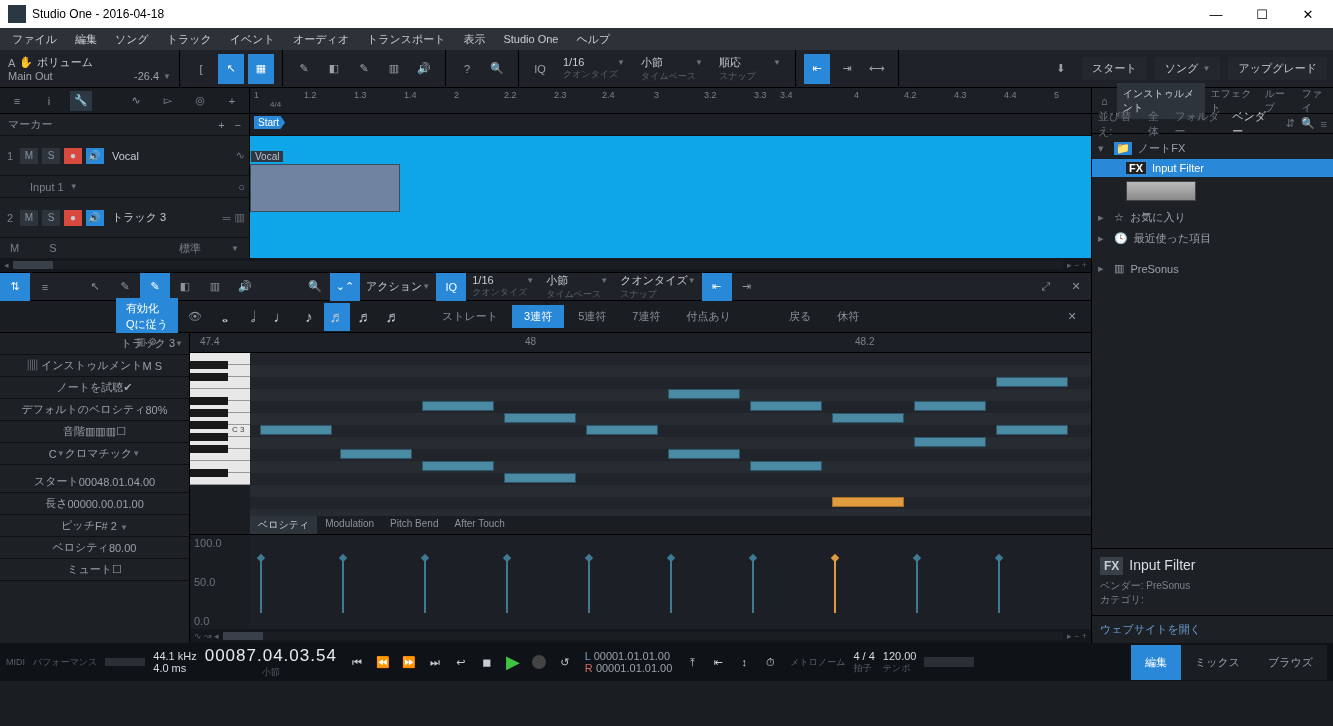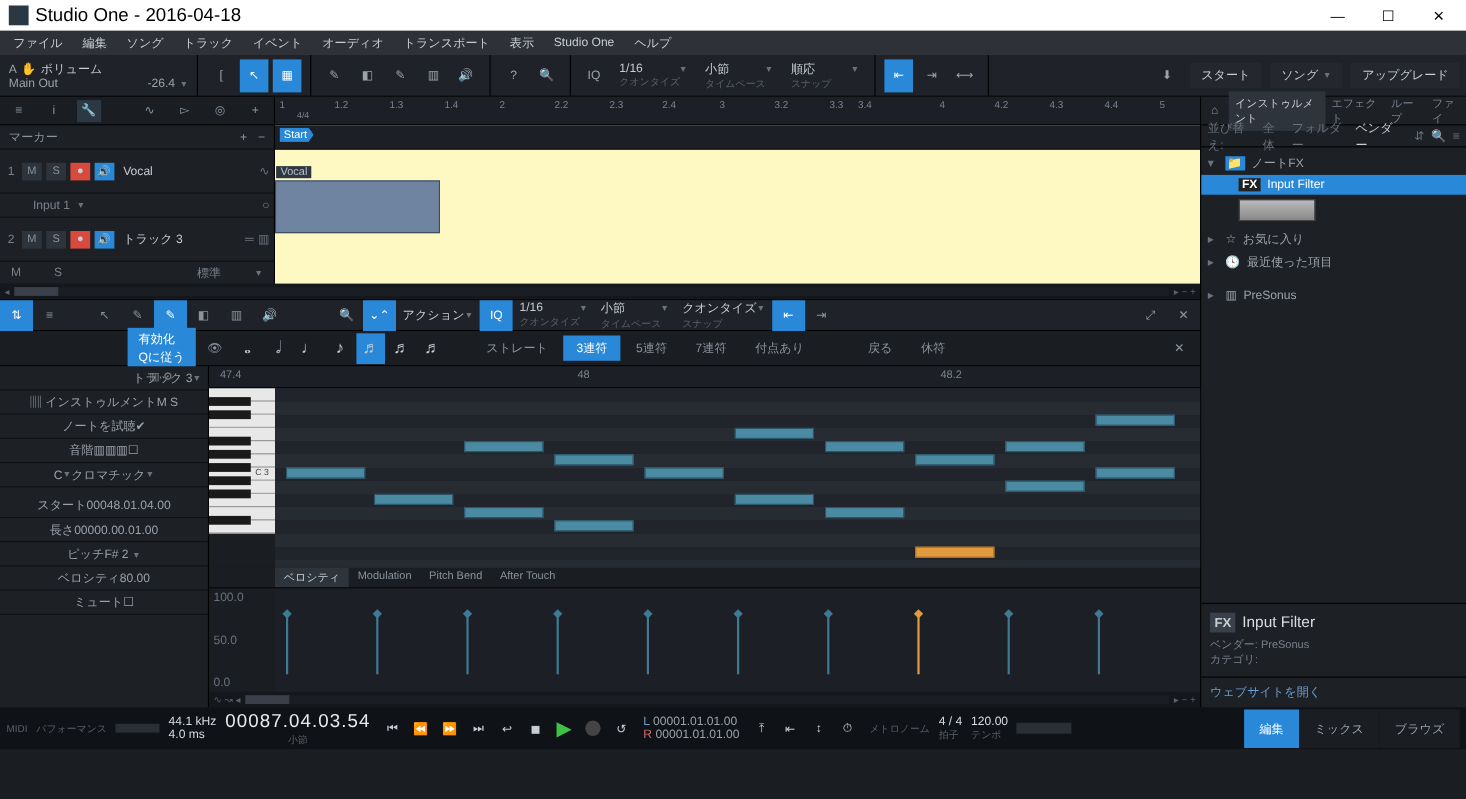--- a/index.html
+++ b/index.html
@@ -1,19 +1,19 @@
 <!DOCTYPE html>
 <html><head>
 <meta charset="utf-8">
 <style>
 * { margin:0; padding:0; box-sizing:border-box; font-family:"Meiryo UI","Segoe UI",sans-serif; font-size:11px; user-select:none; }
 body { background:#1a1d22; color:#c8cdd3; width:1333px; height:726px; overflow:hidden; }
 .titlebar { height:28px; background:#fff; display:flex; align-items:center; padding:0 2px; color:#000; }
 .titlebar .logo { width:18px; height:18px; background:#2a3843; margin:0 6px; }
-.titlebar .title { flex:1; font-size:17px; }
+.titlebar .title { flex:1; font-size:12px; }
 .titlebar .winbtns { display:flex; }
 .titlebar .winbtn { width:46px; height:28px; display:flex; align-items:center; justify-content:center; font-size:13px; }
 .menubar { height:22px; background:#2e3238; display:flex; align-items:center; padding:11px 4px; gap:2px; }
 .menubar .mitem { padding:3px 8px; color:#c8cdd3; }
 .toolbar1 { height:38px; background:#1f2329; display:flex; align-items:center; border-bottom:1px solid #000; }
 .tb-block { display:flex; flex-direction:column; padding:2px 8px; border-right:1px solid #000; height:100%; justify-content:center; color:#9ba2aa; }
 .tb-block .row { display:flex; gap:4px; align-items:center; }
 .tb-btn { width:26px; height:30px; display:flex; align-items:center; justify-content:center; color:#9ba2aa; }
 .tb-btn.active { background:#2989d8; color:#fff; }
 .tb-sel { display:flex; flex-direction:column; padding:1px 6px; color:#9ba2aa; min-width:74px; position:relative; }
@@ -36,21 +36,21 @@
 .track-row { height:40px; display:flex; align-items:center; padding:0 4px; gap:4px; border-bottom:1px solid #0e1013; }
 .track-row .num { width:12px; color:#7a828c; text-align:center; }
 .track-row .sq { width:18px; height:16px; display:flex; align-items:center; justify-content:center; font-size:10px; }
 .sq.m { background:#2e343c; color:#8b939c; }
 .sq.s { background:#2e343c; color:#8b939c; }
 .sq.r { background:#d84a3e; }
 .sq.mon { background:#2989d8; }
 .track-row .name { flex:1; color:#c8cdd3; padding-left:4px; }
 .input-row { height:22px; display:flex; align-items:center; padding:0 4px 0 30px; gap:6px; color:#7a828c; border-bottom:1px solid #0e1013; }
 .ms-footer { height:20px; display:flex; align-items:center; padding:0 10px; gap:30px; color:#7a828c; }
-.arrange { flex:1; background:#fef9c3; position:relative; }
+.arrange { flex:1; background:#0ea5e9; position:relative; }
 .ruler { height:26px; background:#1c1f25; color:#7a828c; position:relative; border-bottom:1px solid #000;}
 .ruler .tick { position:absolute; top:2px; font-size:9px; }
 .marker-lane { height:22px; background:#1c1f25; border-bottom:1px solid #0e1013; position:relative; }
 .marker-lane .flag { position:absolute; left:4px; top:2px; background:#2989d8; color:#fff; padding:1px 6px 1px 4px; font-size:10px; clip-path:polygon(0 0,85% 0,100% 50%,85% 100%,0 100%); }
 .clip { position:absolute; top:50px; left:0; width:150px; height:48px; background:#6e84a1; border:1px solid #3c4b5e; }
 .clip .lbl { position:absolute; top:-14px; left:0; font-size:10px; color:#b8c1cc; background:#2f3842; padding:0 4px; }
 
 .pianoroll { flex:1; display:flex; flex-direction:column; }
 .pr-tb { height:28px; background:#1f2329; display:flex; align-items:center; border-bottom:1px solid #000; }
 .pr-tb2 { height:32px; background:#1a1d22; display:flex; align-items:center; gap:2px; padding:0 4px; border-bottom:1px solid #000; }
@@ -391,20 +391,24 @@
             </div>
       <div class="sec">
               <span>▥ <span>インストゥルメント</span></span>
               <span><span>M</span> <span>S</span></span>
             </div>
       <div class="sec">
               <span>ノートを試聴</span>
               <span>✔</span>
             </div>
       <div class="sec">
+              <span>デフォルトのベロシティ</span>
+              <span>80%</span>
+            </div>
+      <div class="sec">
               <span>音階</span>
               <span>▥▥▥</span>
               <span>☐</span>
             </div>
       <div class="sec">
               <span>C</span>
               <span class="chevron">▼</span>
               <span>クロマチック</span>
               <span class="chevron">▼</span>
             </div>

